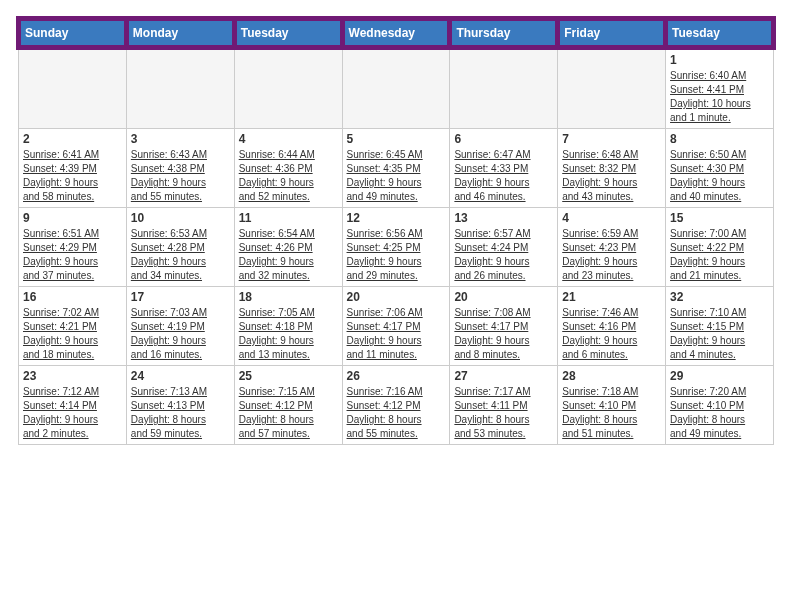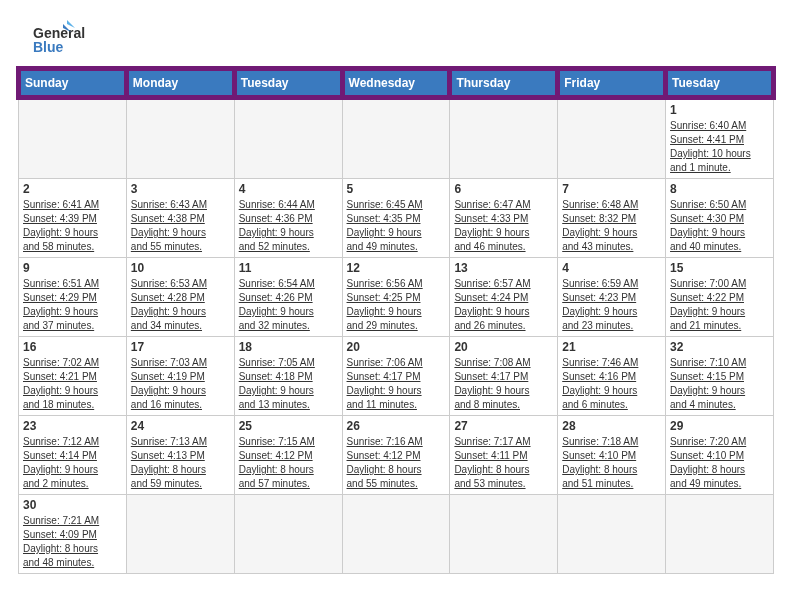--- a/index.html
+++ b/index.html
@@ -81,39 +81,20 @@
       color: #333;
       font-size: 10px;
       line-height: 1.4;
       text-decoration: underline;
     }
   </style>
 </head>
 <body>
 
 <div class="page">
-  <div class="header">
-    <div class="logo">
-      <svg class="logo-icon" viewBox="0 0 40 40">
-        <text x="2" y="22" font-size="14" font-weight="bold" fill="#333" font-family="Arial">General</text>
-        <text x="2" y="36" font-size="14" font-weight="bold" fill="#3a7abf" font-family="Arial">Blue</text>
-        <polygon points="32,8 40,16 32,12" fill="#3a7abf"></polygon>
-        <polygon points="36,4 44,12 36,8" fill="#5ab0e8"></polygon>
-      </svg>
-      <div>
-        <div style="font-size:18px;font-weight:bold;color:#333;line-height:1.1;">
-          <span style="font-weight:normal;"></span><span style="font-weight:bold;color:#3a7abf;"></span>
-        </div>
-      </div>
-    </div>
-    <div class="title-block">
-      <div class="main-title"></div>
-      <div class="subtitle"></div>
-    </div>
-  </div>
 
   <table class="calendar">
     <thead>
       <tr>
       <th>Sunday</th>
           <th>Monday</th>
           <th>Tuesday</th>
           <th>Wednesday</th>
           <th>Thursday</th>
           <th>Friday</th>
@@ -332,35 +313,20 @@
 Daylight: 8 hours
 and 51 minutes.</div>
           </td>
           <td>
             <span class="day-number">29</span>
             <div class="day-info">Sunrise: 7:20 AM
 Sunset: 4:10 PM
 Daylight: 8 hours
 and 49 minutes.</div>
           </td>
-        </tr>
-        <tr>
-          <td>
-            <span class="day-number">30</span>
-            <div class="day-info">Sunrise: 7:21 AM
-Sunset: 4:09 PM
-Daylight: 8 hours
-and 48 minutes.</div>
-          </td>
-          <td class="empty"></td>
-          <td class="empty"></td>
-          <td class="empty"></td>
-          <td class="empty"></td>
-          <td class="empty"></td>
-          <td class="empty"></td>
         </tr>
       </tbody>
   </table>
 </div>
 
 <style>
   .logo-icon {
     width: 70px;
     height: 40px;
   }

